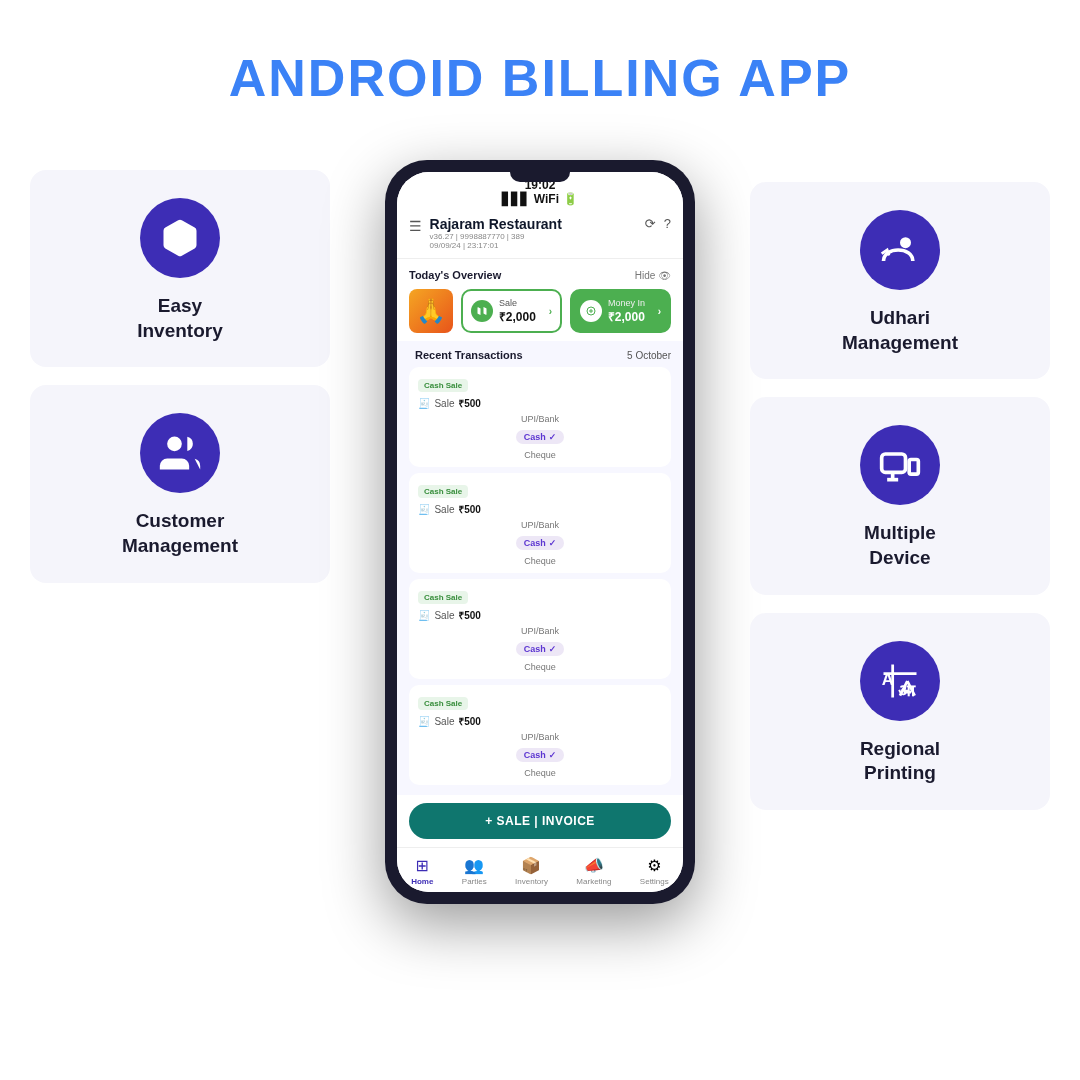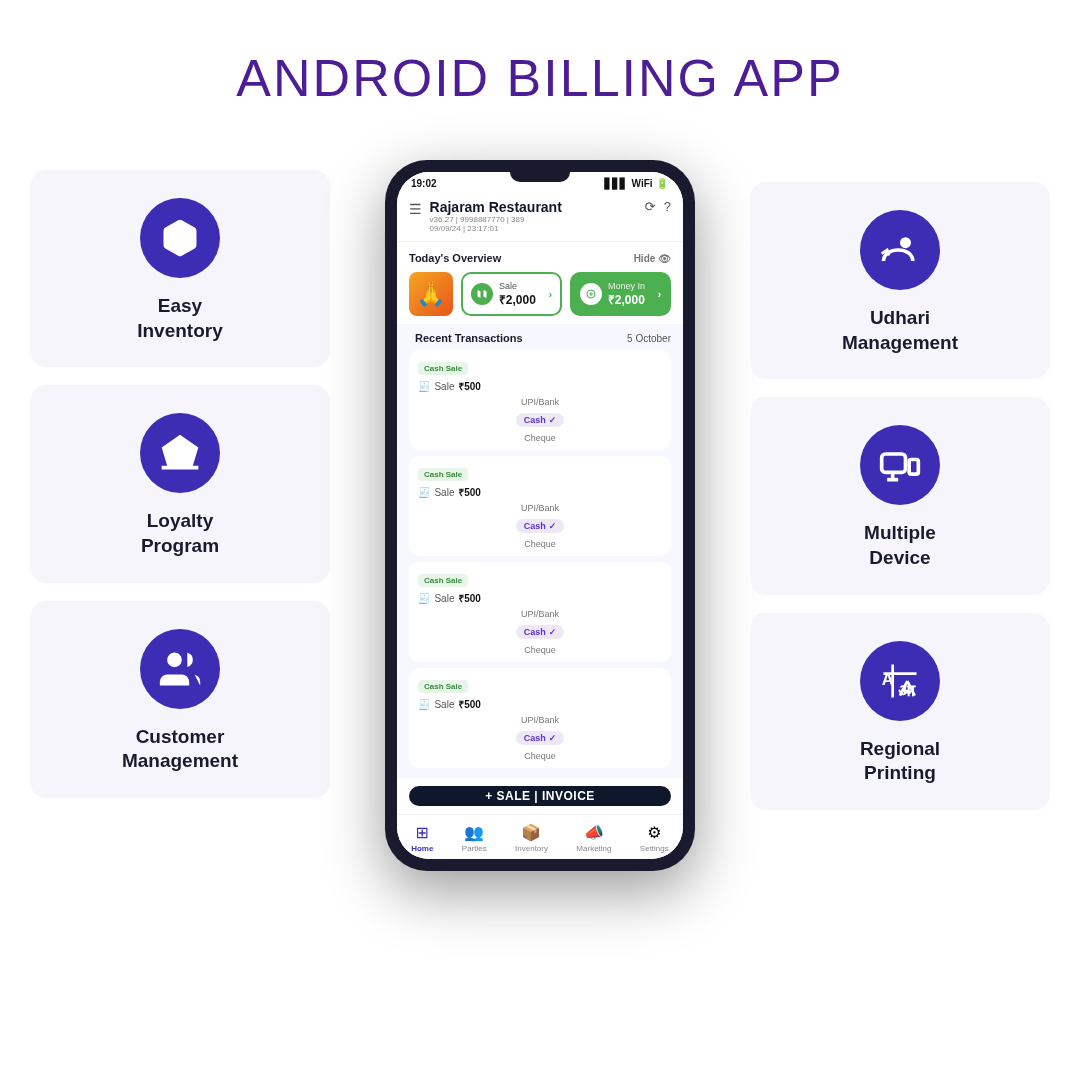--- a/index.html
+++ b/index.html
@@ -8,22 +8,22 @@
       height: 1080px;
       background: #ffffff;
       font-family: 'Arial', sans-serif;
       overflow: hidden;
       position: relative;
     }
 
     .main-title {
       text-align: center;
       font-size: 52px;
-      font-weight: 400;
-      color: #4c1d95;
+      font-weight: 700;
+      color: #3b82f6;
       padding-top: 48px;
       letter-spacing: 2px;
     }
 
     .features-grid {
       position: absolute;
       top: 170px;
       left: 0;
       right: 0;
       bottom: 0;
@@ -110,22 +110,23 @@
       position: relative;
     }
 
     
     .status-bar {
       background: white;
       display: flex;
       justify-content: space-between;
       align-items: center;
       padding: 6px 14px 4px;
-      font-size: 10px;
+      font-size: 12px;
       font-weight: 600;
+      flex-direction: column;
     }
 
     .status-time { color: #111; }
     .status-icons { display: flex; gap: 4px; align-items: center; color: #111; }
 
     
     .app-header {
       background: white;
       padding: 6px 12px 8px;
       display: flex;
@@ -150,21 +151,21 @@
     }
 
     .overview-title-row {
       display: flex;
       justify-content: space-between;
       align-items: center;
       margin-bottom: 8px;
     }
 
     .overview-title { font-size: 11px; font-weight: 700; color: #1a1a2e; }
-    .overview-hide { font-size: 10px; color: #777; display: flex; align-items: flex-end; gap: 3px; font-weight: bold; }
+    .overview-hide { font-size: 10px; color: #777; display: flex; align-items: flex-end; gap: 3px; }
 
     .overview-cards {
       display: flex;
       gap: 8px;
       align-items: stretch;
     }
 
     .ganesh-img {
       width: 44px;
       height: 44px;
@@ -275,25 +276,25 @@
       padding: 2px 8px;
       border-radius: 12px;
       display: flex;
       align-items: center;
       gap: 3px;
     }
     .tx-check { color: #5c35d1; }
 
     
     .bottom-btn {
-      background: #0f172a;
+      background: #0f766e;
       color: white;
       margin: 8px 12px;
       border-radius: 25px;
-      padding: 3px 0;
+      padding: 11px 0;
       text-align: center;
       font-size: 12px;
       font-weight: 800;
       letter-spacing: 0.5px;
     }
 
     
     .bottom-nav {
       background: white;
       display: flex;
@@ -341,31 +342,20 @@
       <div class="feature-icon">
         <svg viewBox="0 0 24 24">
             <path d="M21 16V8a2 2 0 0 0-1-1.73l-7-4a2 2 0 0 0-2 0l-7 4A2 2 0 0 0 3 8v8a2 2 0 0 0 1 1.73l7 4a2 2 0 0 0 2 0l7-4A2 2 0 0 0 21 16z"></path>
             <polyline points="3.27 6.96 12 12.01 20.73 6.96"></polyline>
             <line x1="12" y1="22.08" x2="12" y2="12"></line>
           </svg>
       </div>
       <span class="feature-label">Easy<br>Inventory</span>
     </div>
 
-    <div class="feature-card">
-      <div class="feature-icon">
-        <svg viewBox="0 0 24 24">
-            <path d="M2 19h20v2H2zM12 2L2 9l3 10h14L22 9z"></path>
-            <circle cx="7" cy="9" r="1.5" fill="white"></circle>
-            <circle cx="12" cy="5" r="1.5" fill="white"></circle>
-            <circle cx="17" cy="9" r="1.5" fill="white"></circle>
-          </svg>
-      </div>
-      <span class="feature-label">Loyalty<br>Program</span>
-    </div>
 
     <div class="feature-card">
       <div class="feature-icon">
         <svg viewBox="0 0 24 24">
             <path d="M17 21v-2a4 4 0 0 0-4-4H5a4 4 0 0 0-4 4v2"></path>
             <circle cx="9" cy="7" r="4"></circle>
             <path d="M23 21v-2a4 4 0 0 0-3-3.87"></path>
             <path d="M16 3.13a4 4 0 0 1 0 7.75"></path>
           </svg>
       </div>

